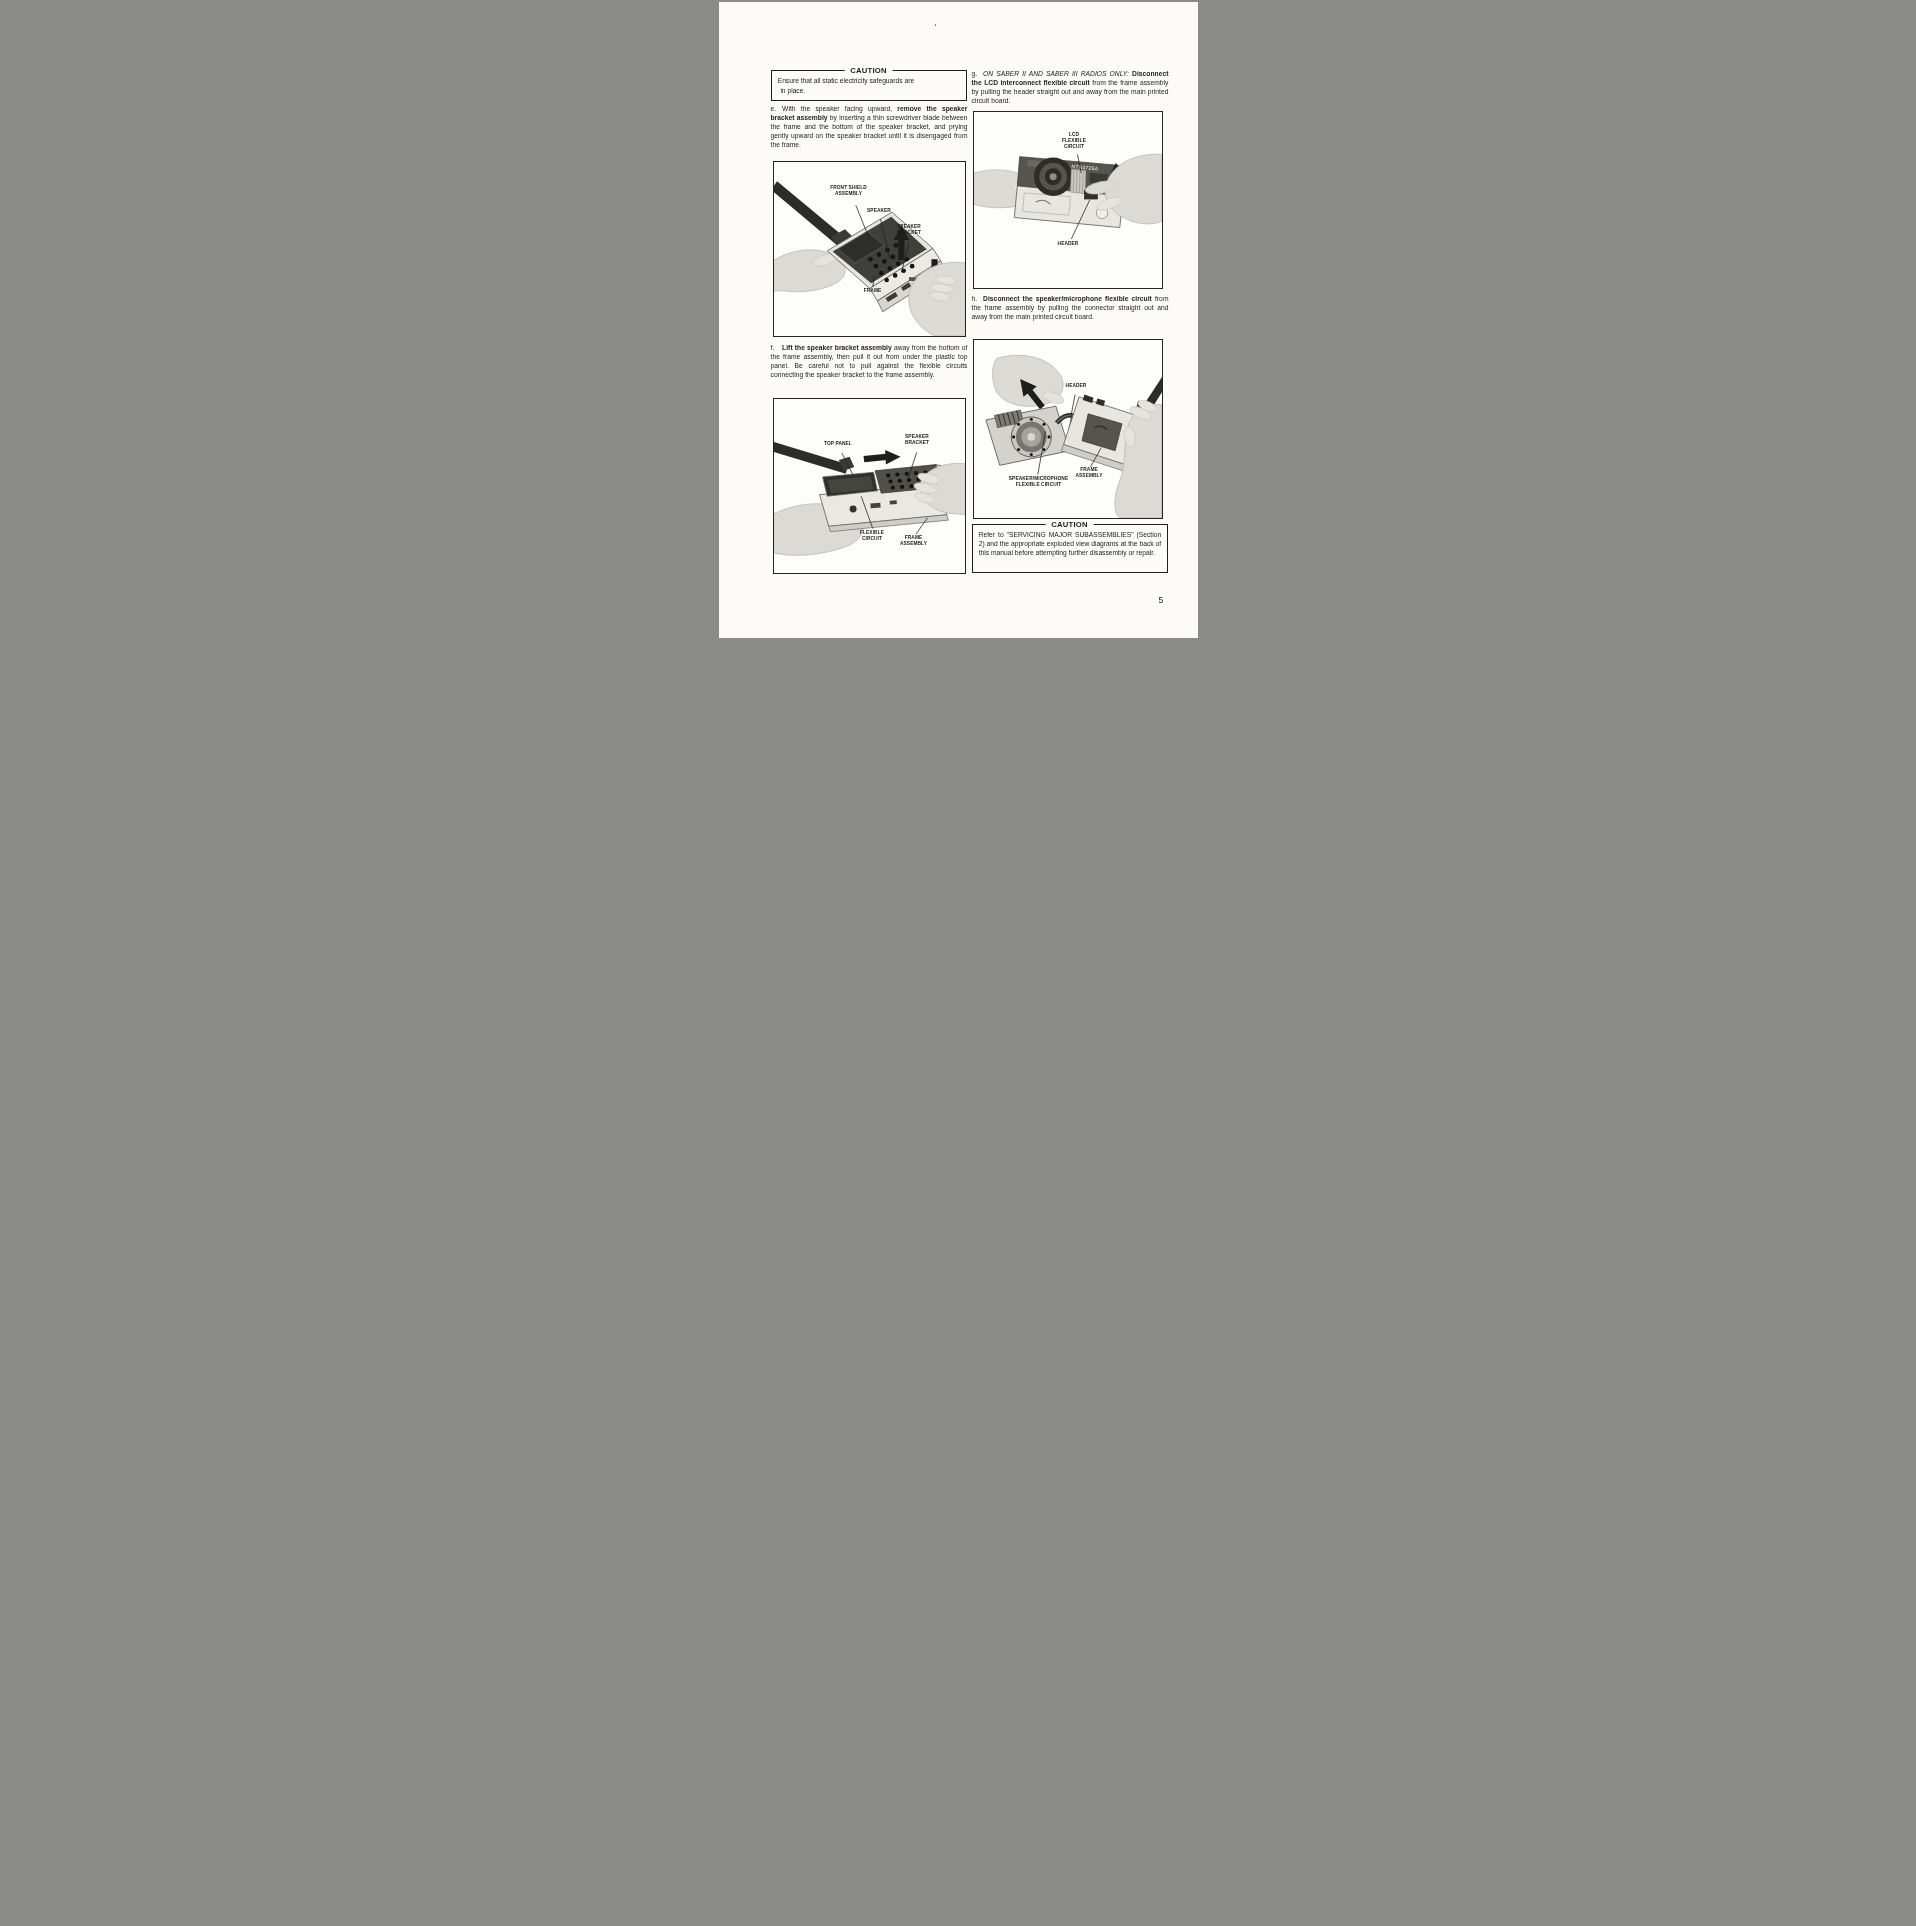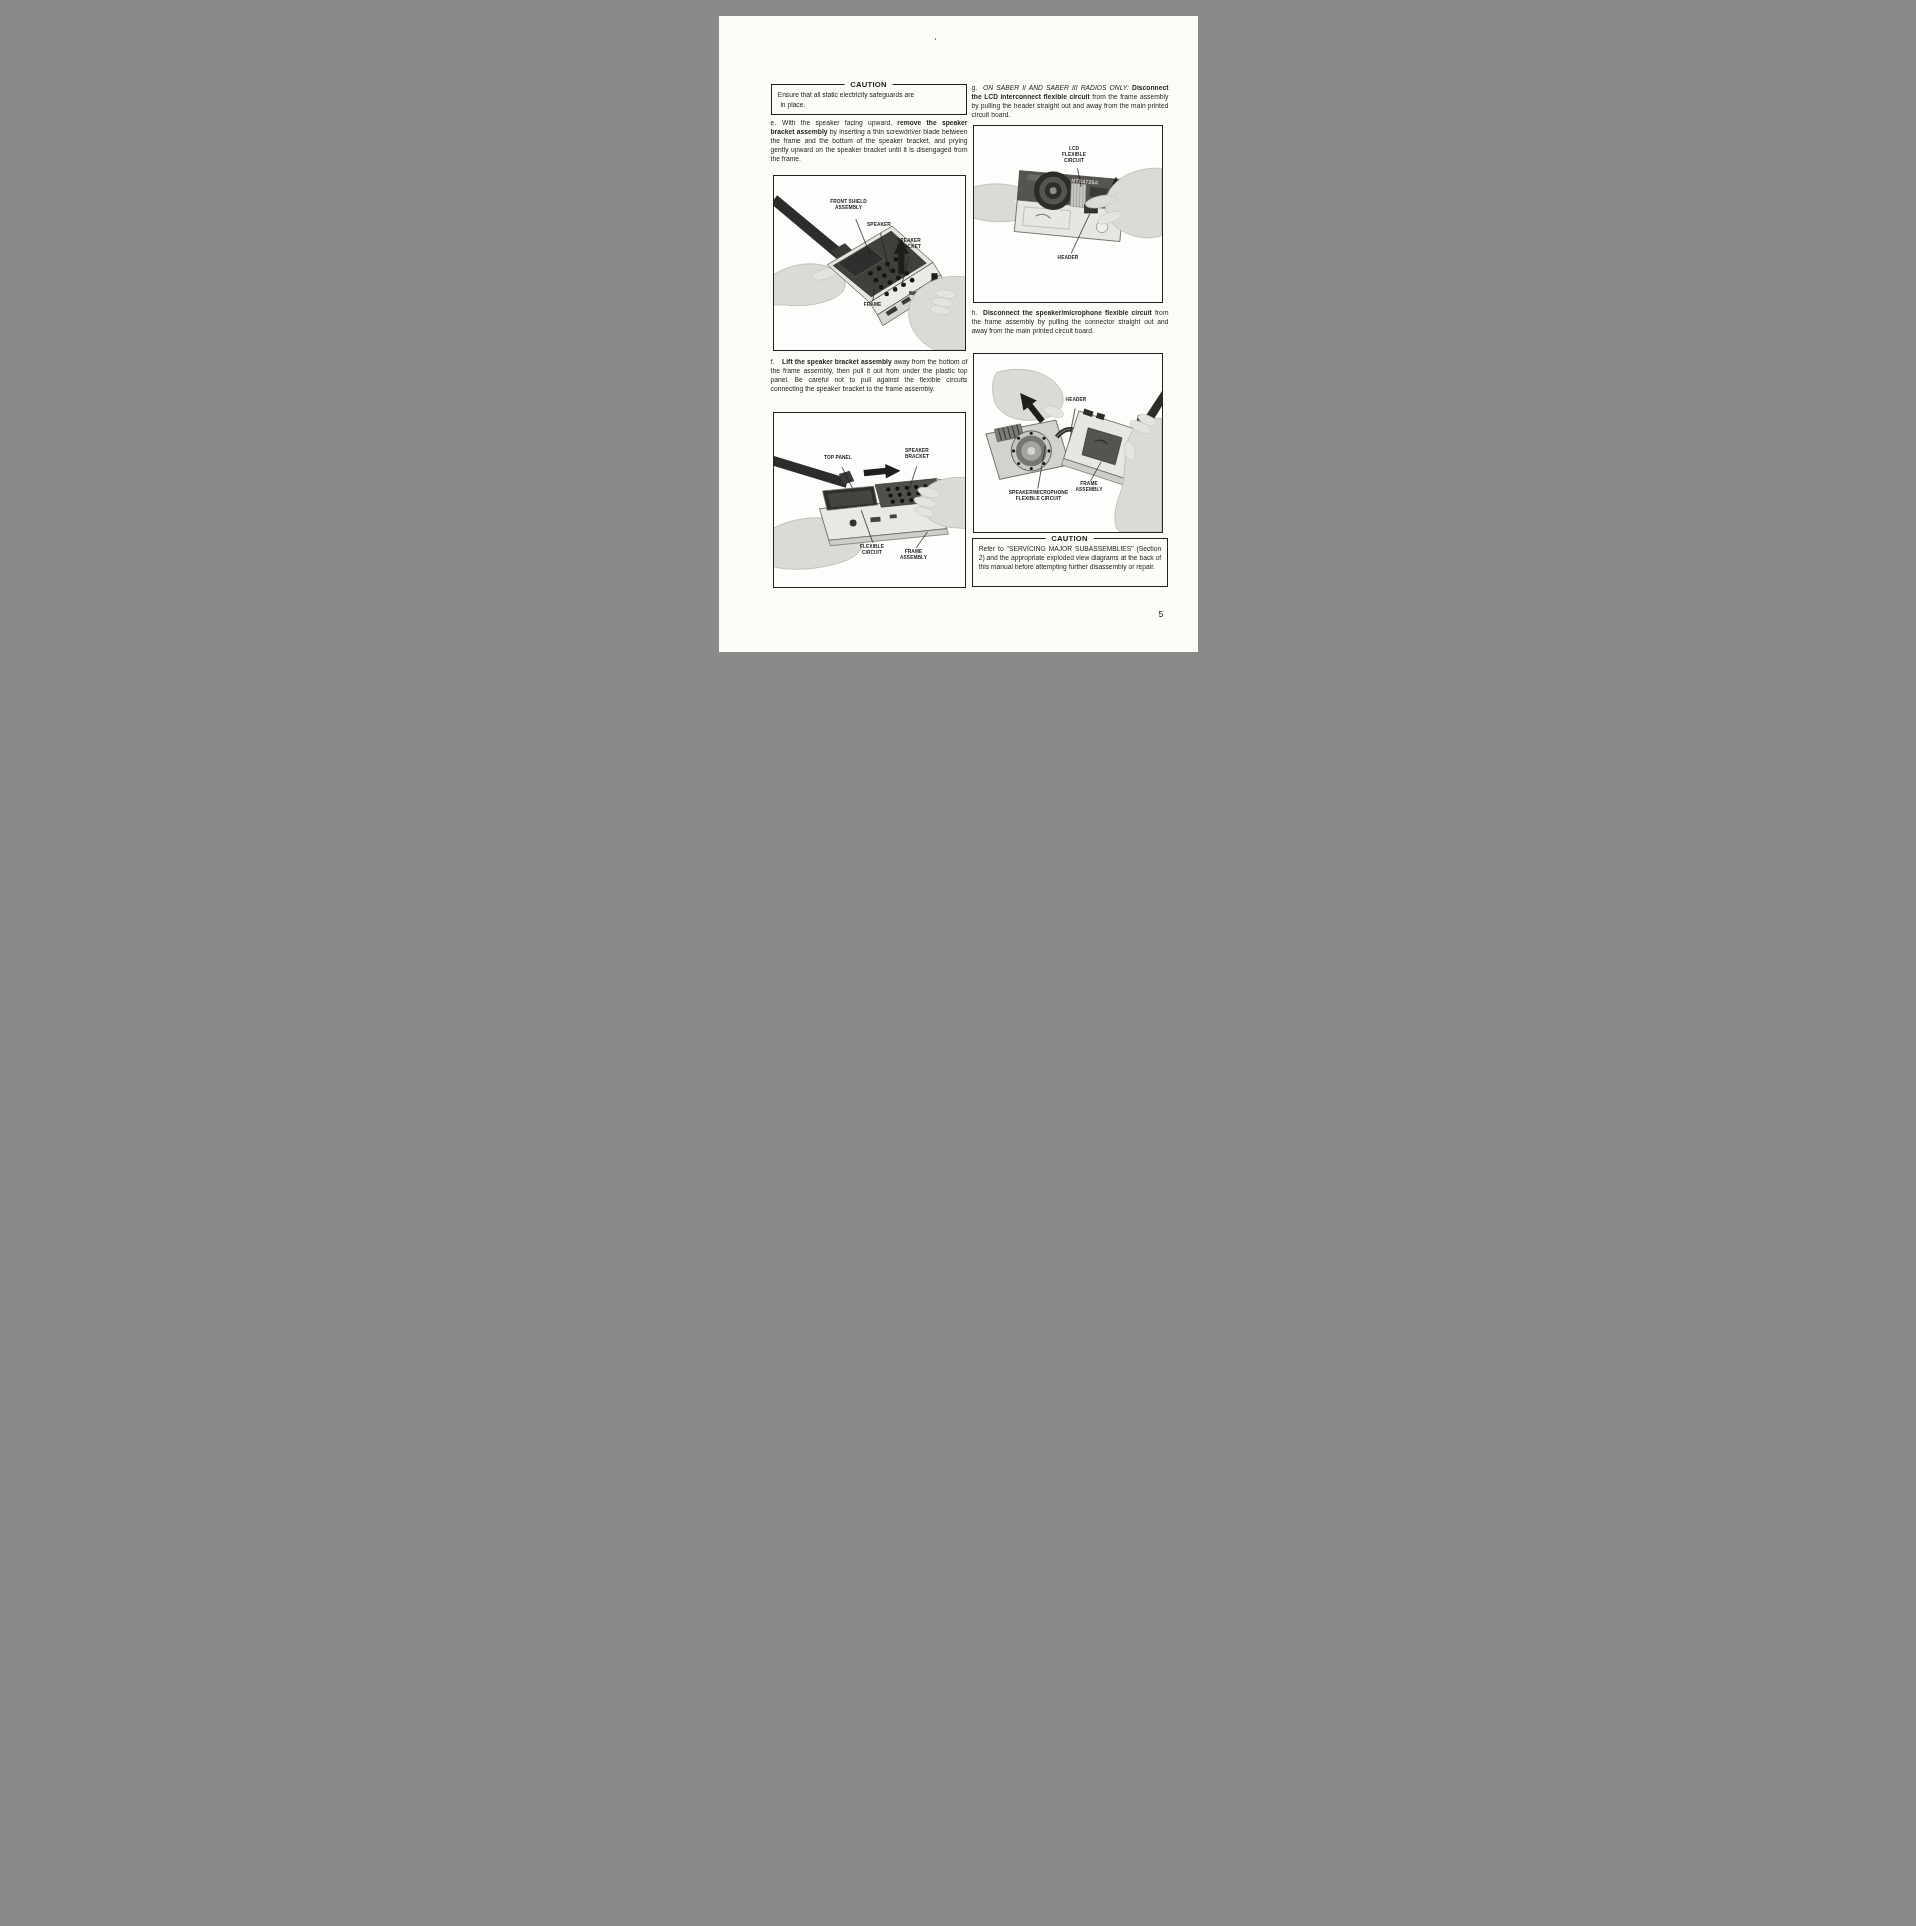--- a/index.html
+++ b/index.html
@@ -1,19 +1,19 @@
 <!DOCTYPE html>
 <html style="font-size:6.2px"><head>
 <meta charset="utf-8">
 <style>
   html,body{margin:0;padding:0;background:#8a8a88;}
   .page{
     position:relative;
     width:479px;height:636px;
-    margin:16px auto;
+    margin:2px auto;
     background:#fcfbf8;
     color:#1c1c1a;
     font-family:"Liberation Sans","DejaVu Sans",sans-serif;
     overflow:hidden;
   }
 
   .step{
     position:absolute;
     margin:0;
     width:197px;

